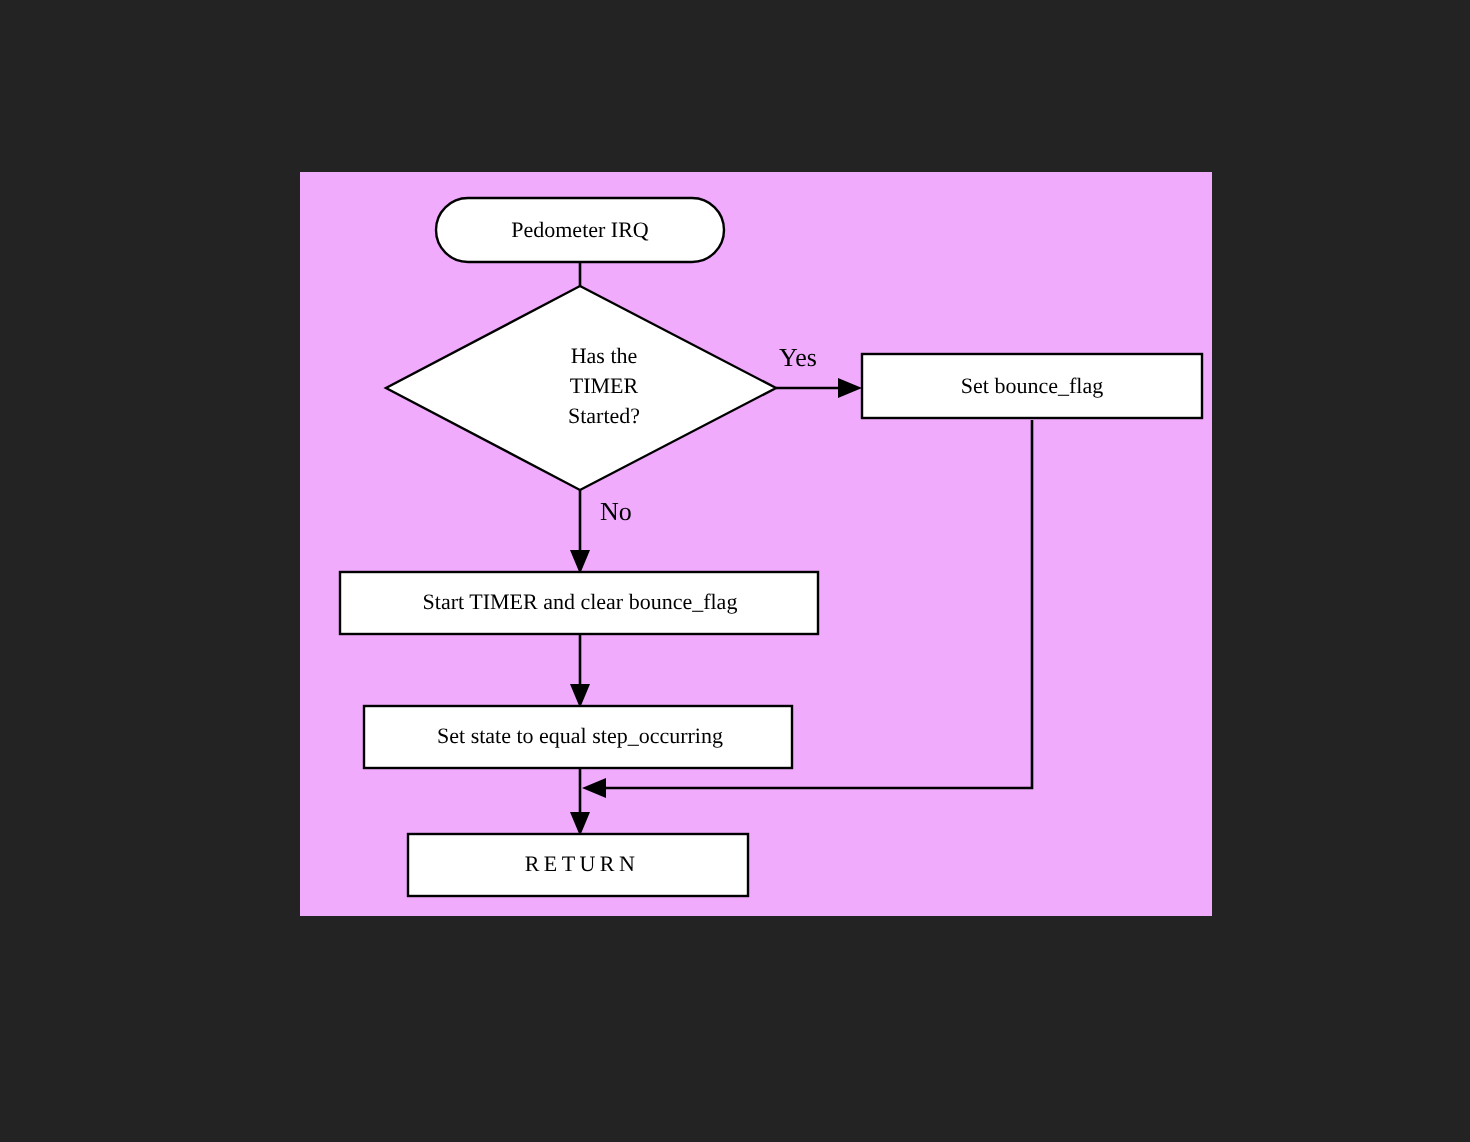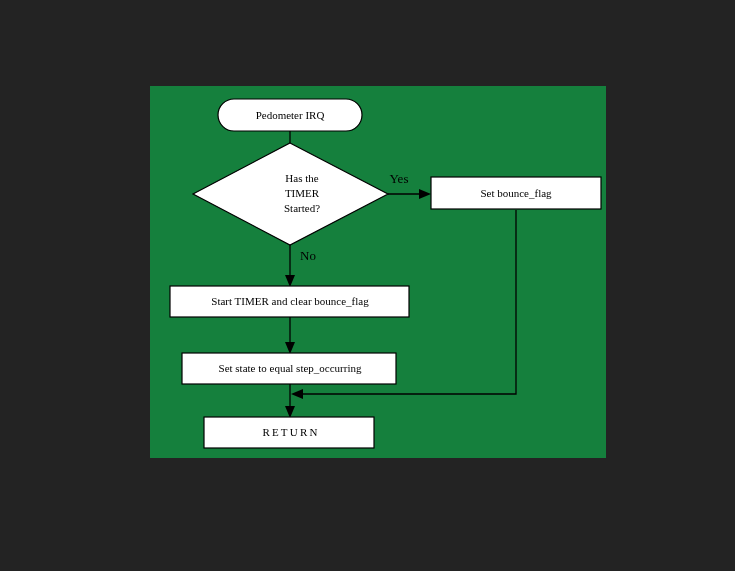--- a/index.html
+++ b/index.html
@@ -20,21 +20,21 @@
     background: #232323;
   }
 
   
   #canvas {
     position: absolute;
     left: 150px;
     top: 86px;
     width: 456px;
     height: 372px;
-    background: #15803d;
+    background: #f0abfc;
   }
 
   #flow-svg {
     position: absolute;
     left: 0;
     top: 0;
     width: 456px;
     height: 372px;
     display: block;
   }

